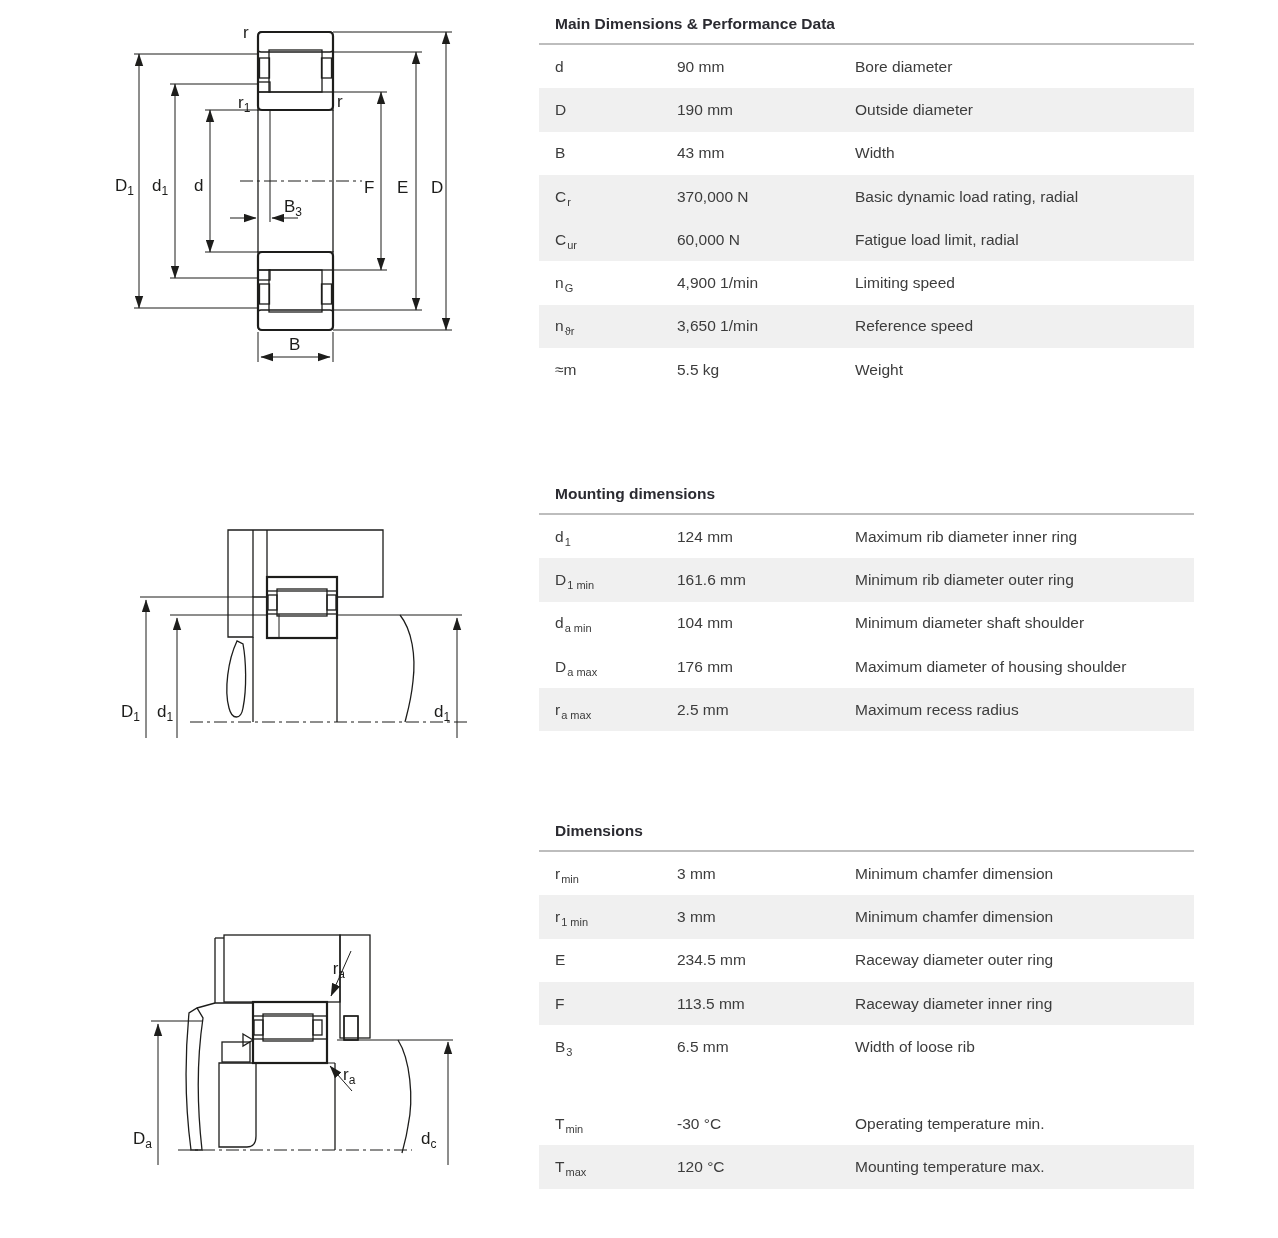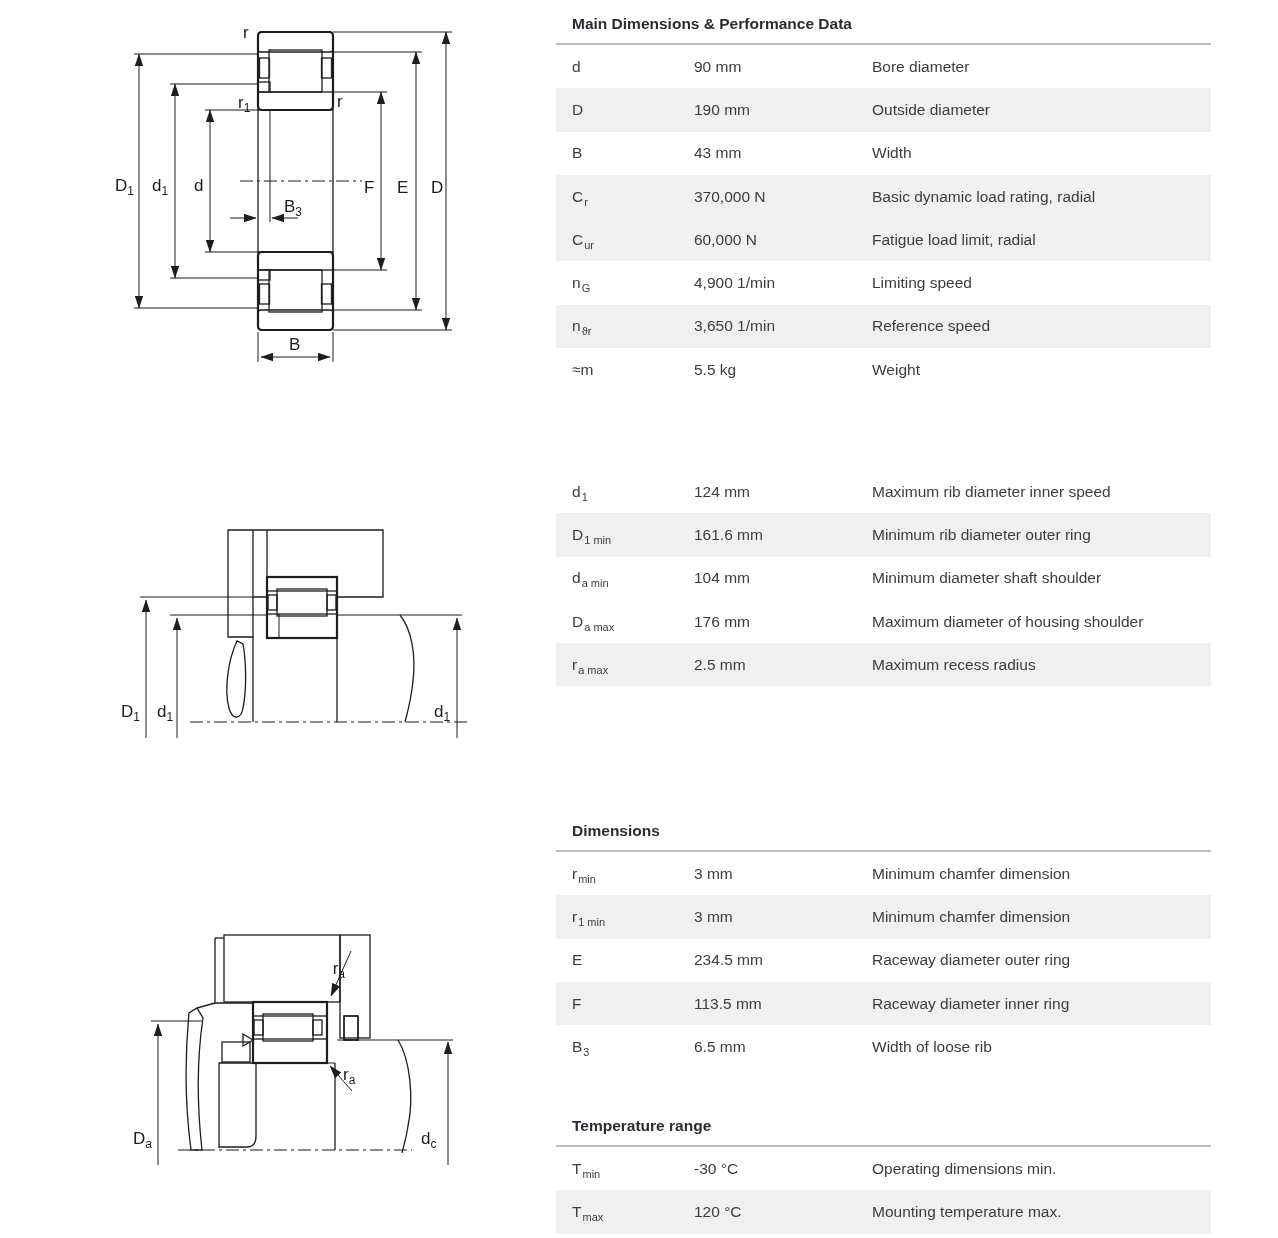--- a/index.html
+++ b/index.html
@@ -1,19 +1,19 @@
 <!DOCTYPE html>
 <html><head>
 <meta charset="utf-8">
 <style>
   html,body{margin:0;padding:0;background:#fff;}
   .page{position:relative;width:1278px;height:1238px;background:#ffffff;
         font-family:"Liberation Sans",sans-serif;overflow:hidden;}
   
-  .sec{position:absolute;left:556px;width:655px;}
+  .sec{position:absolute;left:539px;width:655px;}
   .sec-title{margin:0;padding:13px 0 9px 16px;font-size:15.5px;line-height:21px;
              font-weight:bold;color:#2b2b31;border-bottom:2px solid #bdbdbd;}
   .trow{display:grid;grid-template-columns:122px 178px 1fr;align-items:center;
         height:43.3px;padding-left:16px;font-size:15.5px;color:#3c3c3c;}
   .trow.alt{background:#f0f0f0;}
   .c-sym{white-space:nowrap;}
   .sub{font-size:11px;position:relative;top:4px;margin-left:1px;}
   
   .draw{position:absolute;left:0;top:0;}
   .thin{stroke:#1d1d1b;stroke-width:1.3;fill:none;}
@@ -223,25 +223,26 @@
         </div>
         <div class="trow">
           <div class="c-sym">≈m</div>
           <div class="c-val">5.5 kg</div>
           <div class="c-desc">Weight</div>
         </div>
       </div>
   </section>
 
   <section class="sec" style="top:470px">
+    <h3 class="sec-title">Mounting dimensions</h3>
     <div>
         <div class="trow">
           <div class="c-sym">d<span class="sub">1</span></div>
           <div class="c-val">124 mm</div>
-          <div class="c-desc">Maximum rib diameter inner speed</div>
+          <div class="c-desc">Maximum rib diameter inner ring</div>
         </div>
         <div class="trow alt">
           <div class="c-sym">D<span class="sub">1 min</span></div>
           <div class="c-val">161.6 mm</div>
           <div class="c-desc">Minimum rib diameter outer ring</div>
         </div>
         <div class="trow">
           <div class="c-sym">d<span class="sub">a min</span></div>
           <div class="c-val">104 mm</div>
           <div class="c-desc">Minimum diameter shaft shoulder</div>
@@ -284,26 +285,25 @@
         </div>
         <div class="trow">
           <div class="c-sym">B<span class="sub">3</span></div>
           <div class="c-val">6.5 mm</div>
           <div class="c-desc">Width of loose rib</div>
         </div>
       </div>
   </section>
 
   <section class="sec" style="top:1102px">
-    <h3 class="sec-title">Temperature range</h3>
     <div>
         <div class="trow">
           <div class="c-sym">T<span class="sub">min</span></div>
           <div class="c-val">-30 °C</div>
-          <div class="c-desc">Operating dimensions min.</div>
+          <div class="c-desc">Operating temperature min.</div>
         </div>
         <div class="trow alt">
           <div class="c-sym">T<span class="sub">max</span></div>
           <div class="c-val">120 °C</div>
           <div class="c-desc">Mounting temperature max.</div>
         </div>
       </div>
   </section>
 
 </div>

